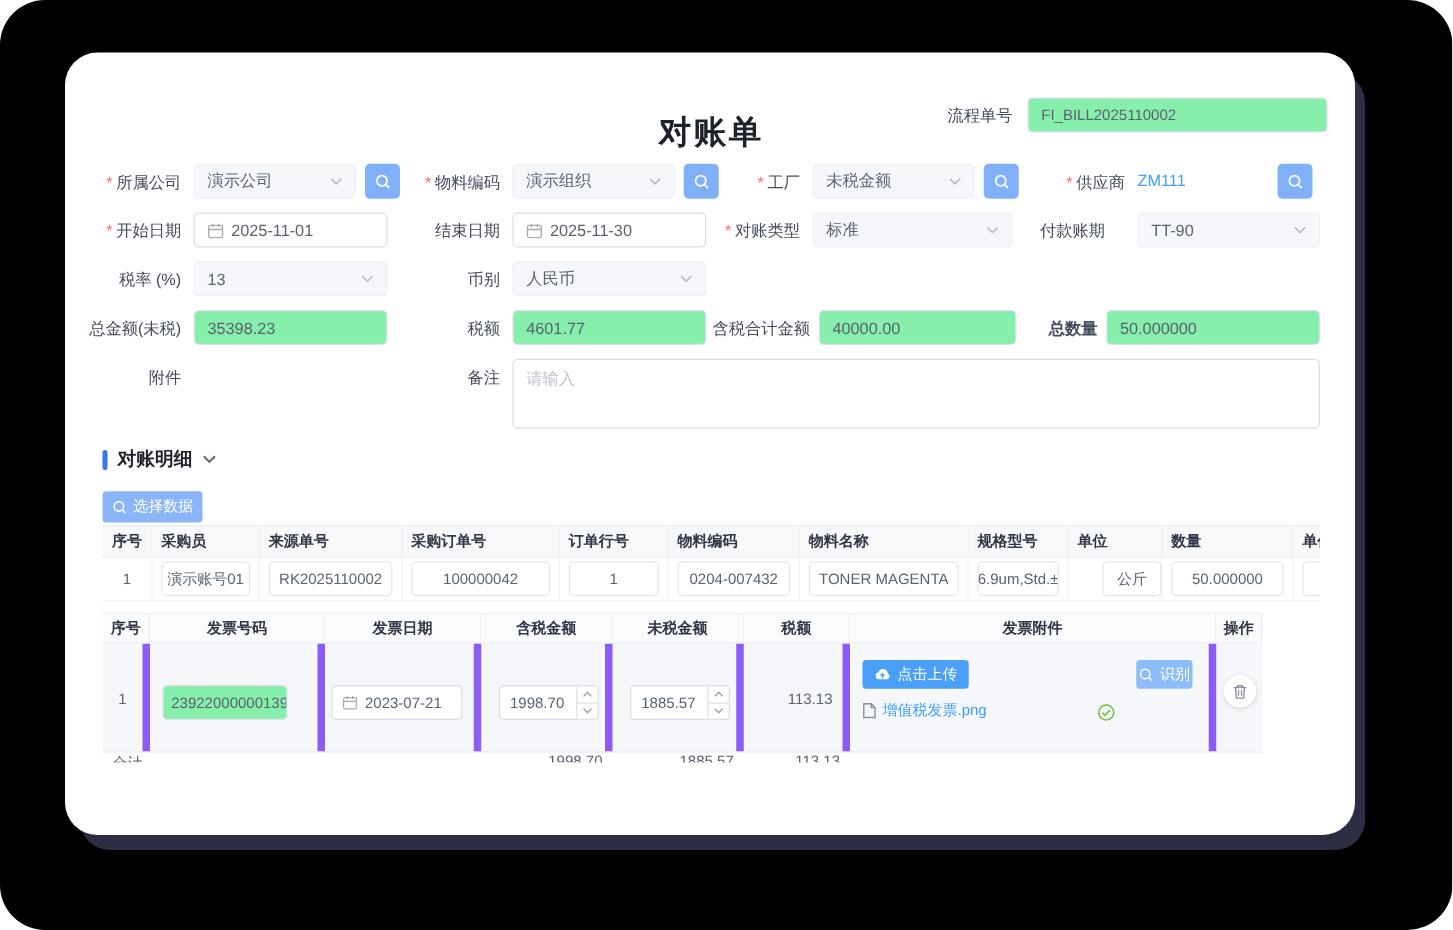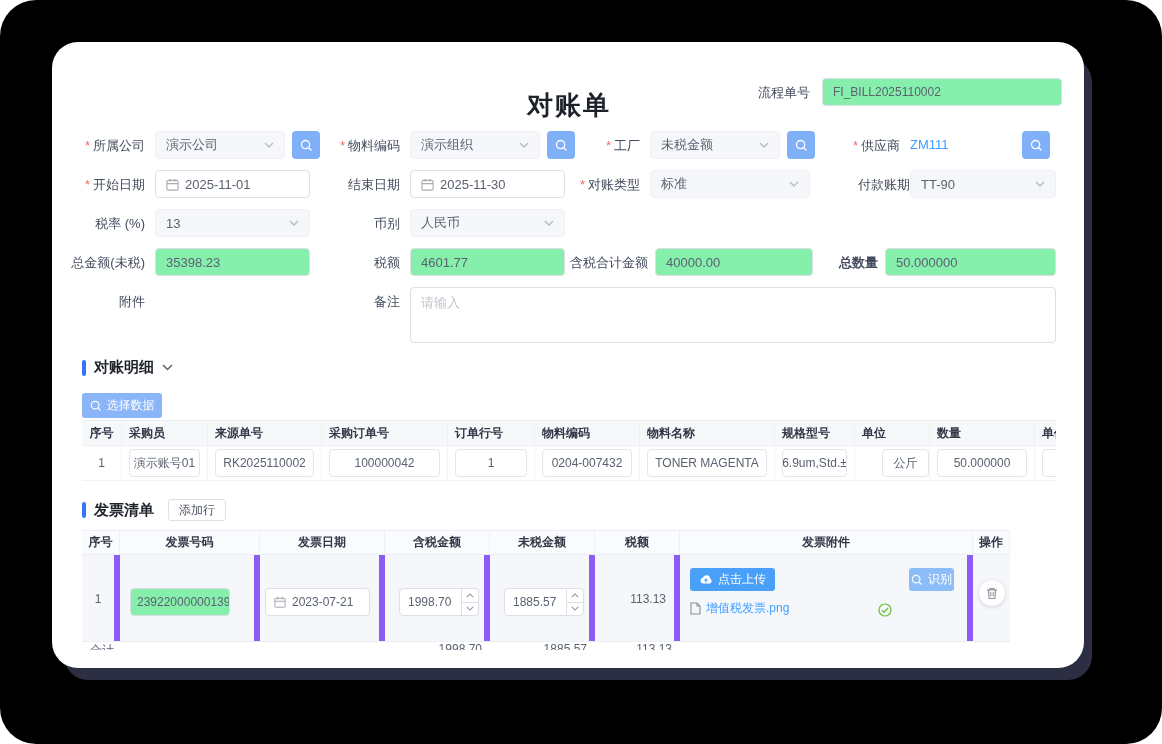--- a/index.html
+++ b/index.html
@@ -164,21 +164,21 @@
       </div>
 
       <div class="flabel" style="left:470px; top:134px; width:88px;"><span class="star">*</span><span>对账类型</span></div>
       <div class="select" style="left:568px; top:128px; width:160px;">
         <span>标准</span>
         <svg width="10" height="6" viewBox="0 0 10 6">
             <path d="M1 1l4 4 4-4" fill="none" stroke="#b6bac3" stroke-width="1.4"></path>
           </svg>
       </div>
 
-      <div class="flabel" style="left:740px; top:134px; width:88px;"><span>付款账期</span></div>
+      <div class="flabel" style="left:714px; top:134px; width:88px;"><span>付款账期</span></div>
       <div class="select" style="left:828px; top:128px; width:146px;">
         <span>TT-90</span>
         <svg width="10" height="6" viewBox="0 0 10 6">
             <path d="M1 1l4 4 4-4" fill="none" stroke="#b6bac3" stroke-width="1.4"></path>
           </svg>
       </div>
 
       <div class="flabel" style="left:-30px; top:173px; width:93px;"><span>税率 (%)</span></div>
       <div class="select" style="left:73px; top:167px; width:155px;">
         <span>13</span>
@@ -282,25 +282,20 @@
             <div class="dcell" style="width:105px;">
                 <div class="cell-input">50.000000</div>
               </div>
             <div class="dcell" style="width:100px;">
                 <div class="cell-input"></div>
               </div>
           </div>
         </div>
       </div>
 
-      <div class="section-hd" style="margin-top:18px;">
-        <span class="bar"></span>
-        <span class="sec-title">发票清单</span>
-        <button class="btn-addrow">添加行</button>
-      </div>
 
       <div class="t2">
         <div class="hrow">
           <div class="hcell" style="width:38px;">序号</div>
           <div class="hcell" style="width:140px;">发票号码</div>
           <div class="hcell" style="width:125px;">发票日期</div>
           <div class="hcell" style="width:105px;">含税金额</div>
           <div class="hcell" style="width:105px;">未税金额</div>
           <div class="hcell" style="width:85px;">税额</div>
           <div class="hcell" style="width:293px;">发票附件</div>

